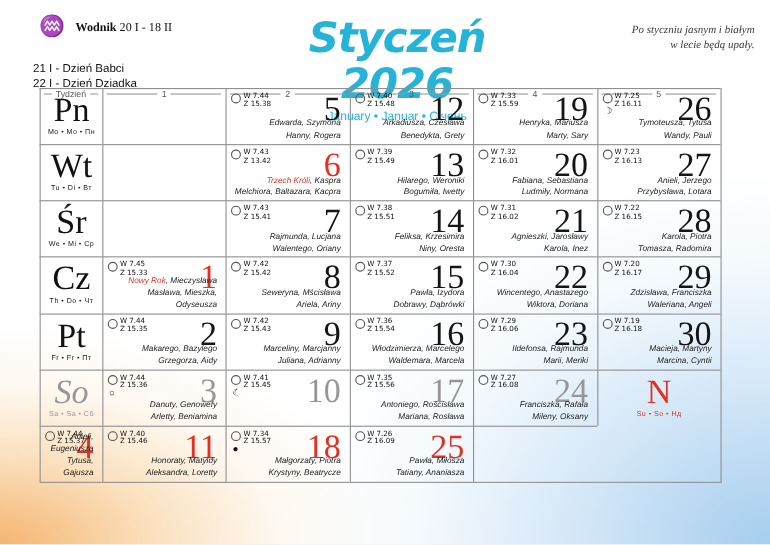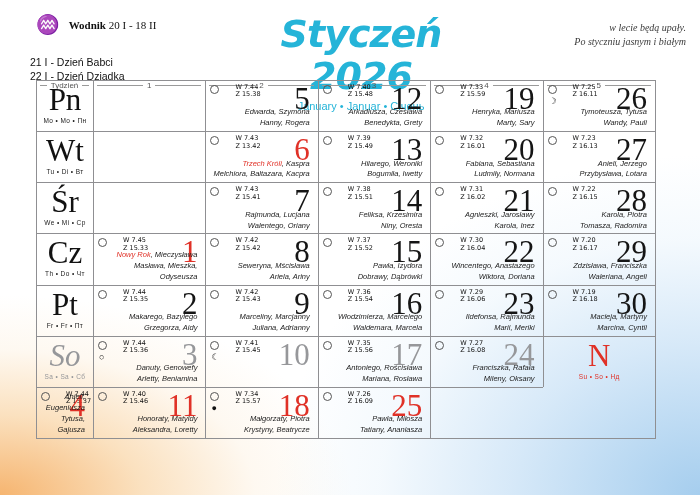--- a/index.html
+++ b/index.html
@@ -41,21 +41,21 @@
     grid-template-columns:57px repeat(5,112.4px); grid-auto-rows:51.15px;
     border-right:1px solid #8f8f92; border-bottom:1px solid #8f8f92; }
   .cell { position:relative; border-left:1px solid #8f8f92; border-top:1px solid #8f8f92; }
   .label-cell { text-align:center; padding-top:3px; }
   .wd-abbr { display:block; font-family:"Liberation Serif", serif; font-size:31px; line-height:32px; color:#111; }
   .wd-sub { display:block; margin-top:1px; font-size:6.5px; letter-spacing:0.4px; color:#222; }
   .row-saturday .wd-abbr { color:#96979a; font-style:italic; }
   .row-saturday .wd-sub { color:#96979a; }
   .row-sunday .wd-abbr { color:#e03127; }
   .row-sunday .wd-sub { color:#e03127; }
-  .suninfo { position:absolute; left:4px; top:3px; display:flex; gap:16px; }
+  .suninfo { position:absolute; left:4px; top:3px; display:flex; gap:2px; }
   .sun-icon { width:7px; height:7px; border:1px solid #555; border-radius:50%; margin-top:1px; flex:none; }
   .times { font-size:6.5px; line-height:1.15; color:#111; font-family:"DejaVu Sans", sans-serif; }
   .moon { position:absolute; left:5px; top:16px; font-size:9px; line-height:9px; color:#111; }
   .daynum { position:absolute; right:8px; top:0px; font-family:"Liberation Serif", serif; font-size:31px; line-height:35px; color:#151515; }
   .tone-red .daynum { color:#e03127; }
   .tone-gray .daynum { color:#96979a; }
   .names { position:absolute; right:8px; bottom:2px; left:4px; text-align:right; font-style:italic; font-size:7.5px; line-height:1.45; color:#1b1b1b; }
   .holiday { color:#e03127; }
 </style>
 </head>
@@ -77,22 +77,22 @@
     <div>21 I - Dzień Babci</div>
     <div>22 I - Dzień Dziadka</div>
   </div>
 
   <div class="title-block">
     <div class="title" style="color: rgb(37, 180, 216);">Styczeń 2026</div>
     <div class="subtitle" style="color: rgb(37, 180, 216);">January • Januar • Січень</div>
   </div>
 
   <div class="proverb">
+    <div>Po styczniu jasnym i białym</div>
     <div>w lecie będą upały.</div>
-    <div>Po styczniu jasnym i białym</div>
   </div>
 
   <div class="week-header">
       <div class="wh-cell">
         <span class="wh-line"></span>
         <span class="wh-text">Tydzień</span>
         <span class="wh-line"></span>
       </div>
       <div class="wh-cell">
         <span class="wh-line"></span>

